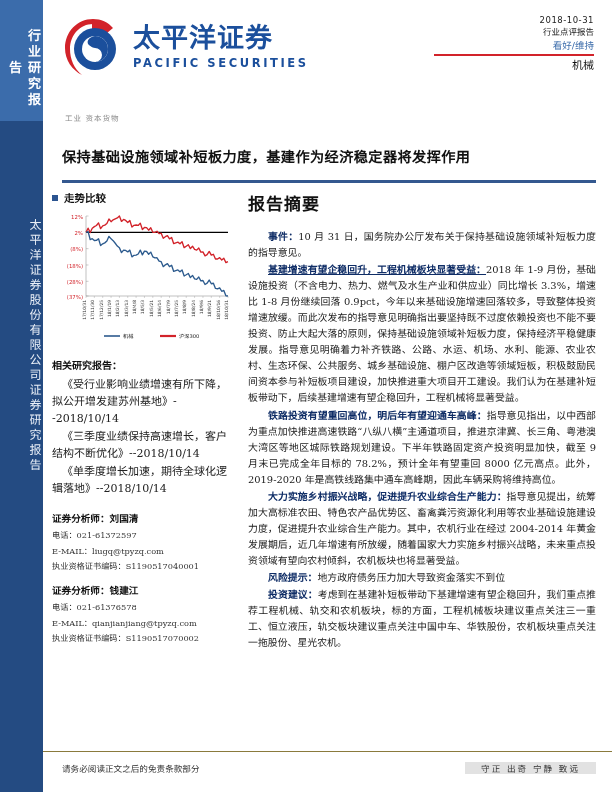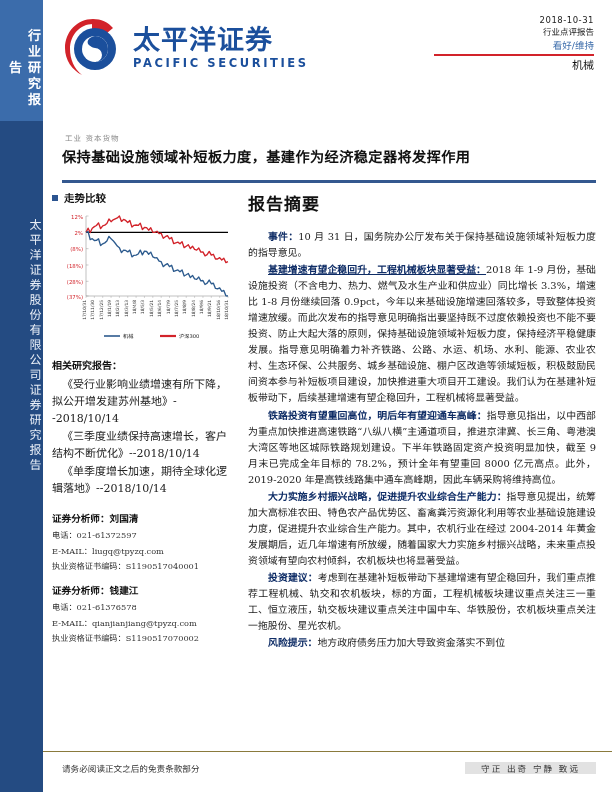--- a/index.html
+++ b/index.html
@@ -36,32 +36,31 @@
     font-family:"DejaVu Serif","Liberation Serif",serif;
   }
   .sb-title{top:24px;font-size:13px;font-weight:bold;height:90px;left:50%;transform:translateX(-50%);}
   .sb-sub{top:195px;font-size:12px;height:300px;left:50%;transform:translateX(-50%);color:#e8eef7;}
 
   
   .header{position:absolute;left:43px;top:0;width:569px;height:140px;}
   .logo-wrap{position:absolute;left:18px;top:16px;display:flex;align-items:center;gap:8px;}
   .logo-mark{width:64px;height:64px;position:relative;}
   .logo-text-cn{
-    font-family:Liberation Serif, serif;
+    font-family:Liberation Mono, monospace;
     font-size:27px;font-weight:bold;color:#1b4f9c;letter-spacing:1px;line-height:1.05;
   }
   .logo-text-en{
     font-family:"DejaVu Sans","Liberation Sans",sans-serif;
     font-size:11.5px;font-weight:bold;color:#1b4f9c;letter-spacing:2.6px;margin-top:1px;
   }
   .sector-line{
     position:absolute;left:22px;top:112px;
     font-size:7.5px;color:#888;letter-spacing:1px;
     font-family:"DejaVu Serif","Liberation Serif",serif;
-    margin-top:20px;
   }
 
   .meta{position:absolute;right:18px;top:14px;width:160px;text-align:right;}
   .meta div{line-height:1.45;}
   .meta-date{font-size:8.5px;color:#222;letter-spacing:0.5px;}
   .meta-type{font-size:8.5px;color:#222;}
   .meta-rating{font-size:9.5px;color:#3b6cab;}
   .meta-rule{height:2px;background:#d2232a;margin:2px 0 2px 0;width:100%;}
   .meta-industry{font-size:11px;color:#111;}
 
@@ -276,22 +275,22 @@
     </div>
   </div>
 
   <div class="right-col">
     <div class="summary-title">报告摘要</div>
     <div id="summary-paragraphs">
         <div class="para"><span class="lead">事件：</span><span>10 月 31 日，国务院办公厅发布关于保持基础设施领域补短板力度的指导意见。</span></div>
         <div class="para"><span class="lead-u">基建增速有望企稳回升，工程机械板块显著受益：</span><span>2018 年 1-9 月份，基础设施投资（不含电力、热力、燃气及水生产业和供应业）同比增长 3.3%，增速比 1-8 月份继续回落 0.9pct，今年以来基础设施增速回落较多，导致整体投资增速放缓。而此次发布的指导意见明确指出要坚持既不过度依赖投资也不能不要投资、防止大起大落的原则，保持基础设施领域补短板力度，保持经济平稳健康发展。指导意见明确着力补齐铁路、公路、水运、机场、水利、能源、农业农村、生态环保、公共服务、城乡基础设施、棚户区改造等领域短板，积极鼓励民间资本参与补短板项目建设，加快推进重大项目开工建设。我们认为在基建补短板带动下，后续基建增速有望企稳回升，工程机械将显著受益。</span></div>
         <div class="para"><span class="lead">铁路投资有望重回高位，明后年有望迎通车高峰：</span><span>指导意见指出，以中西部为重点加快推进高速铁路“八纵八横”主通道项目，推进京津冀、长三角、粤港澳大湾区等地区城际铁路规划建设。下半年铁路固定资产投资明显加快，截至 9 月末已完成全年目标的 78.2%，预计全年有望重回 8000 亿元高点。此外，2019-2020 年是高铁线路集中通车高峰期，因此车辆采购将维持高位。</span></div>
         <div class="para"><span class="lead">大力实施乡村振兴战略，促进提升农业综合生产能力：</span><span>指导意见提出，统筹加大高标准农田、特色农产品优势区、畜禽粪污资源化利用等农业基础设施建设力度，促进提升农业综合生产能力。其中，农机行业在经过 2004-2014 年黄金发展期后，近几年增速有所放缓，随着国家大力实施乡村振兴战略，未来重点投资领域有望向农村倾斜，农机板块也将显著受益。</span></div>
+        <div class="para"><span class="lead">风险提示：</span><span>地方政府债务压力加大导致资金落实不到位</span></div>
         <div class="para"><span class="lead">投资建议：</span><span>考虑到在基建补短板带动下基建增速有望企稳回升，我们重点推荐工程机械、轨交和农机板块，标的方面，工程机械板块建议重点关注三一重工、恒立液压，轨交板块建议重点关注中国中车、华铁股份，农机板块重点关注一拖股份、星光农机。</span></div>
-        <div class="para"><span class="lead">风险提示：</span><span>地方政府债务压力加大导致资金落实不到位</span></div>
       </div>
   </div>
 
   <div class="footer-rule"></div>
   <div class="footer">
     <span>请务必阅读正文之后的免责条款部分</span>
     <span class="footer-right">守正 出奇 宁静 致远</span>
   </div>
 
 </div>

